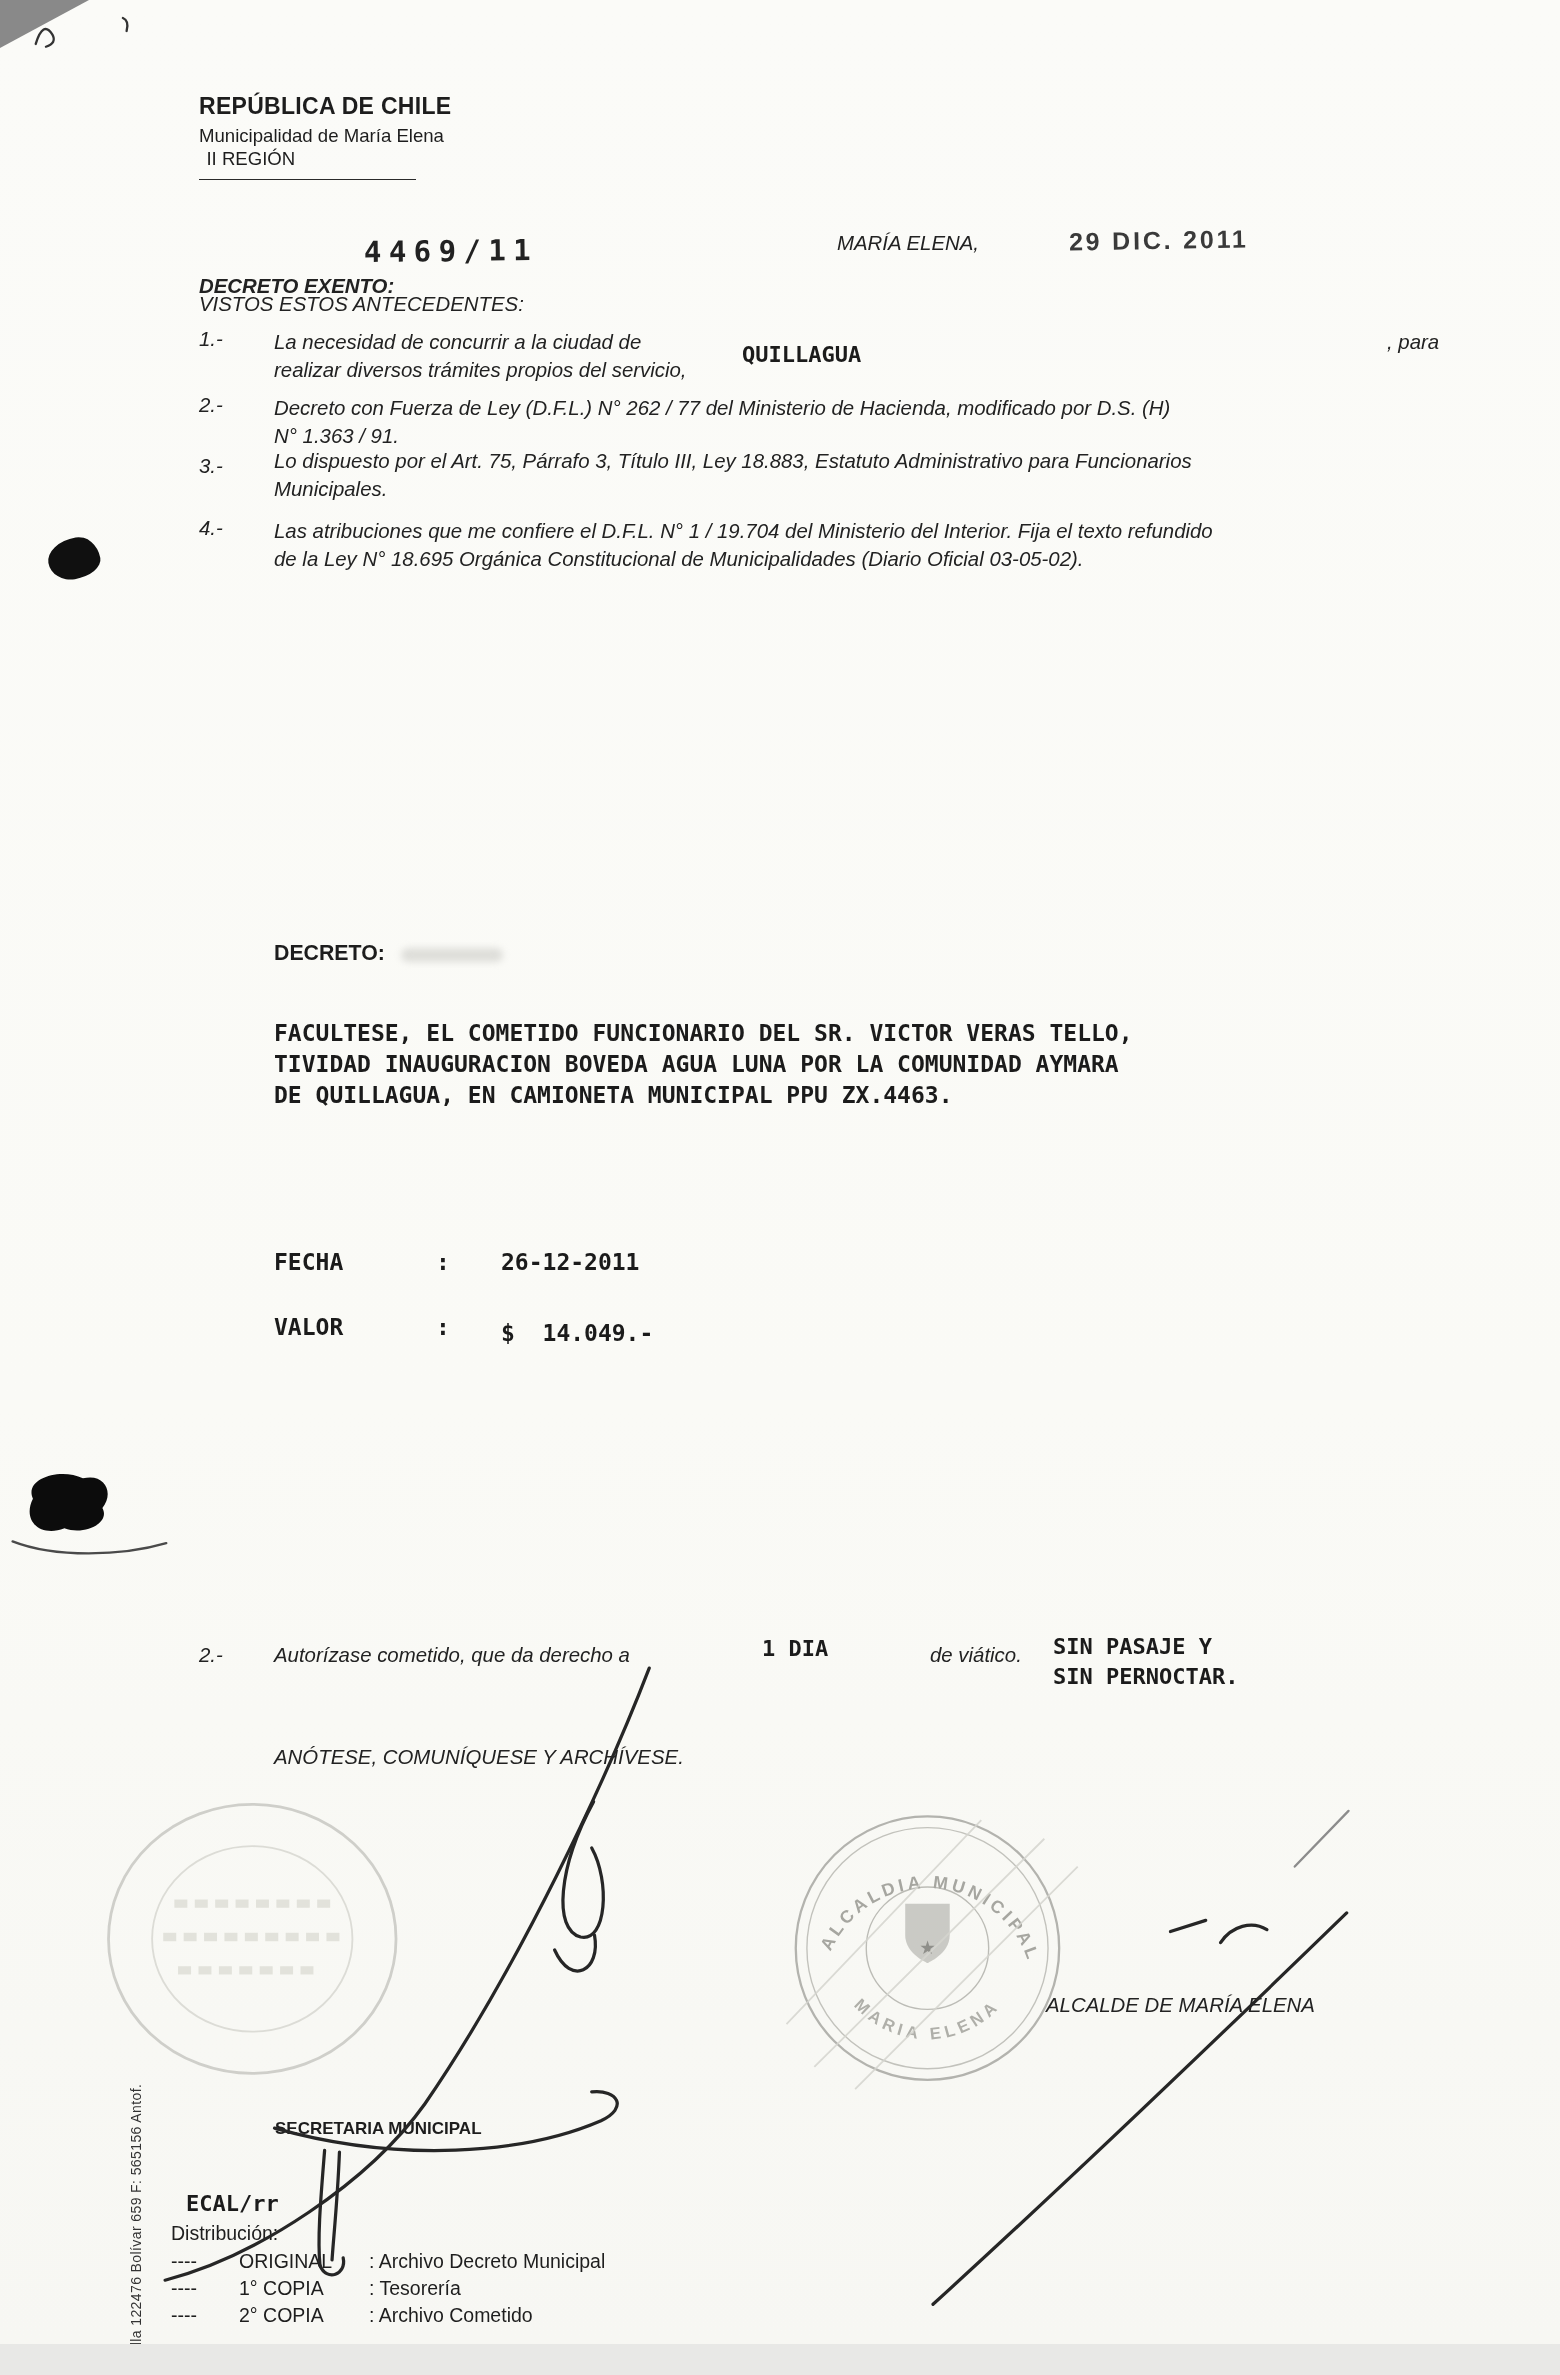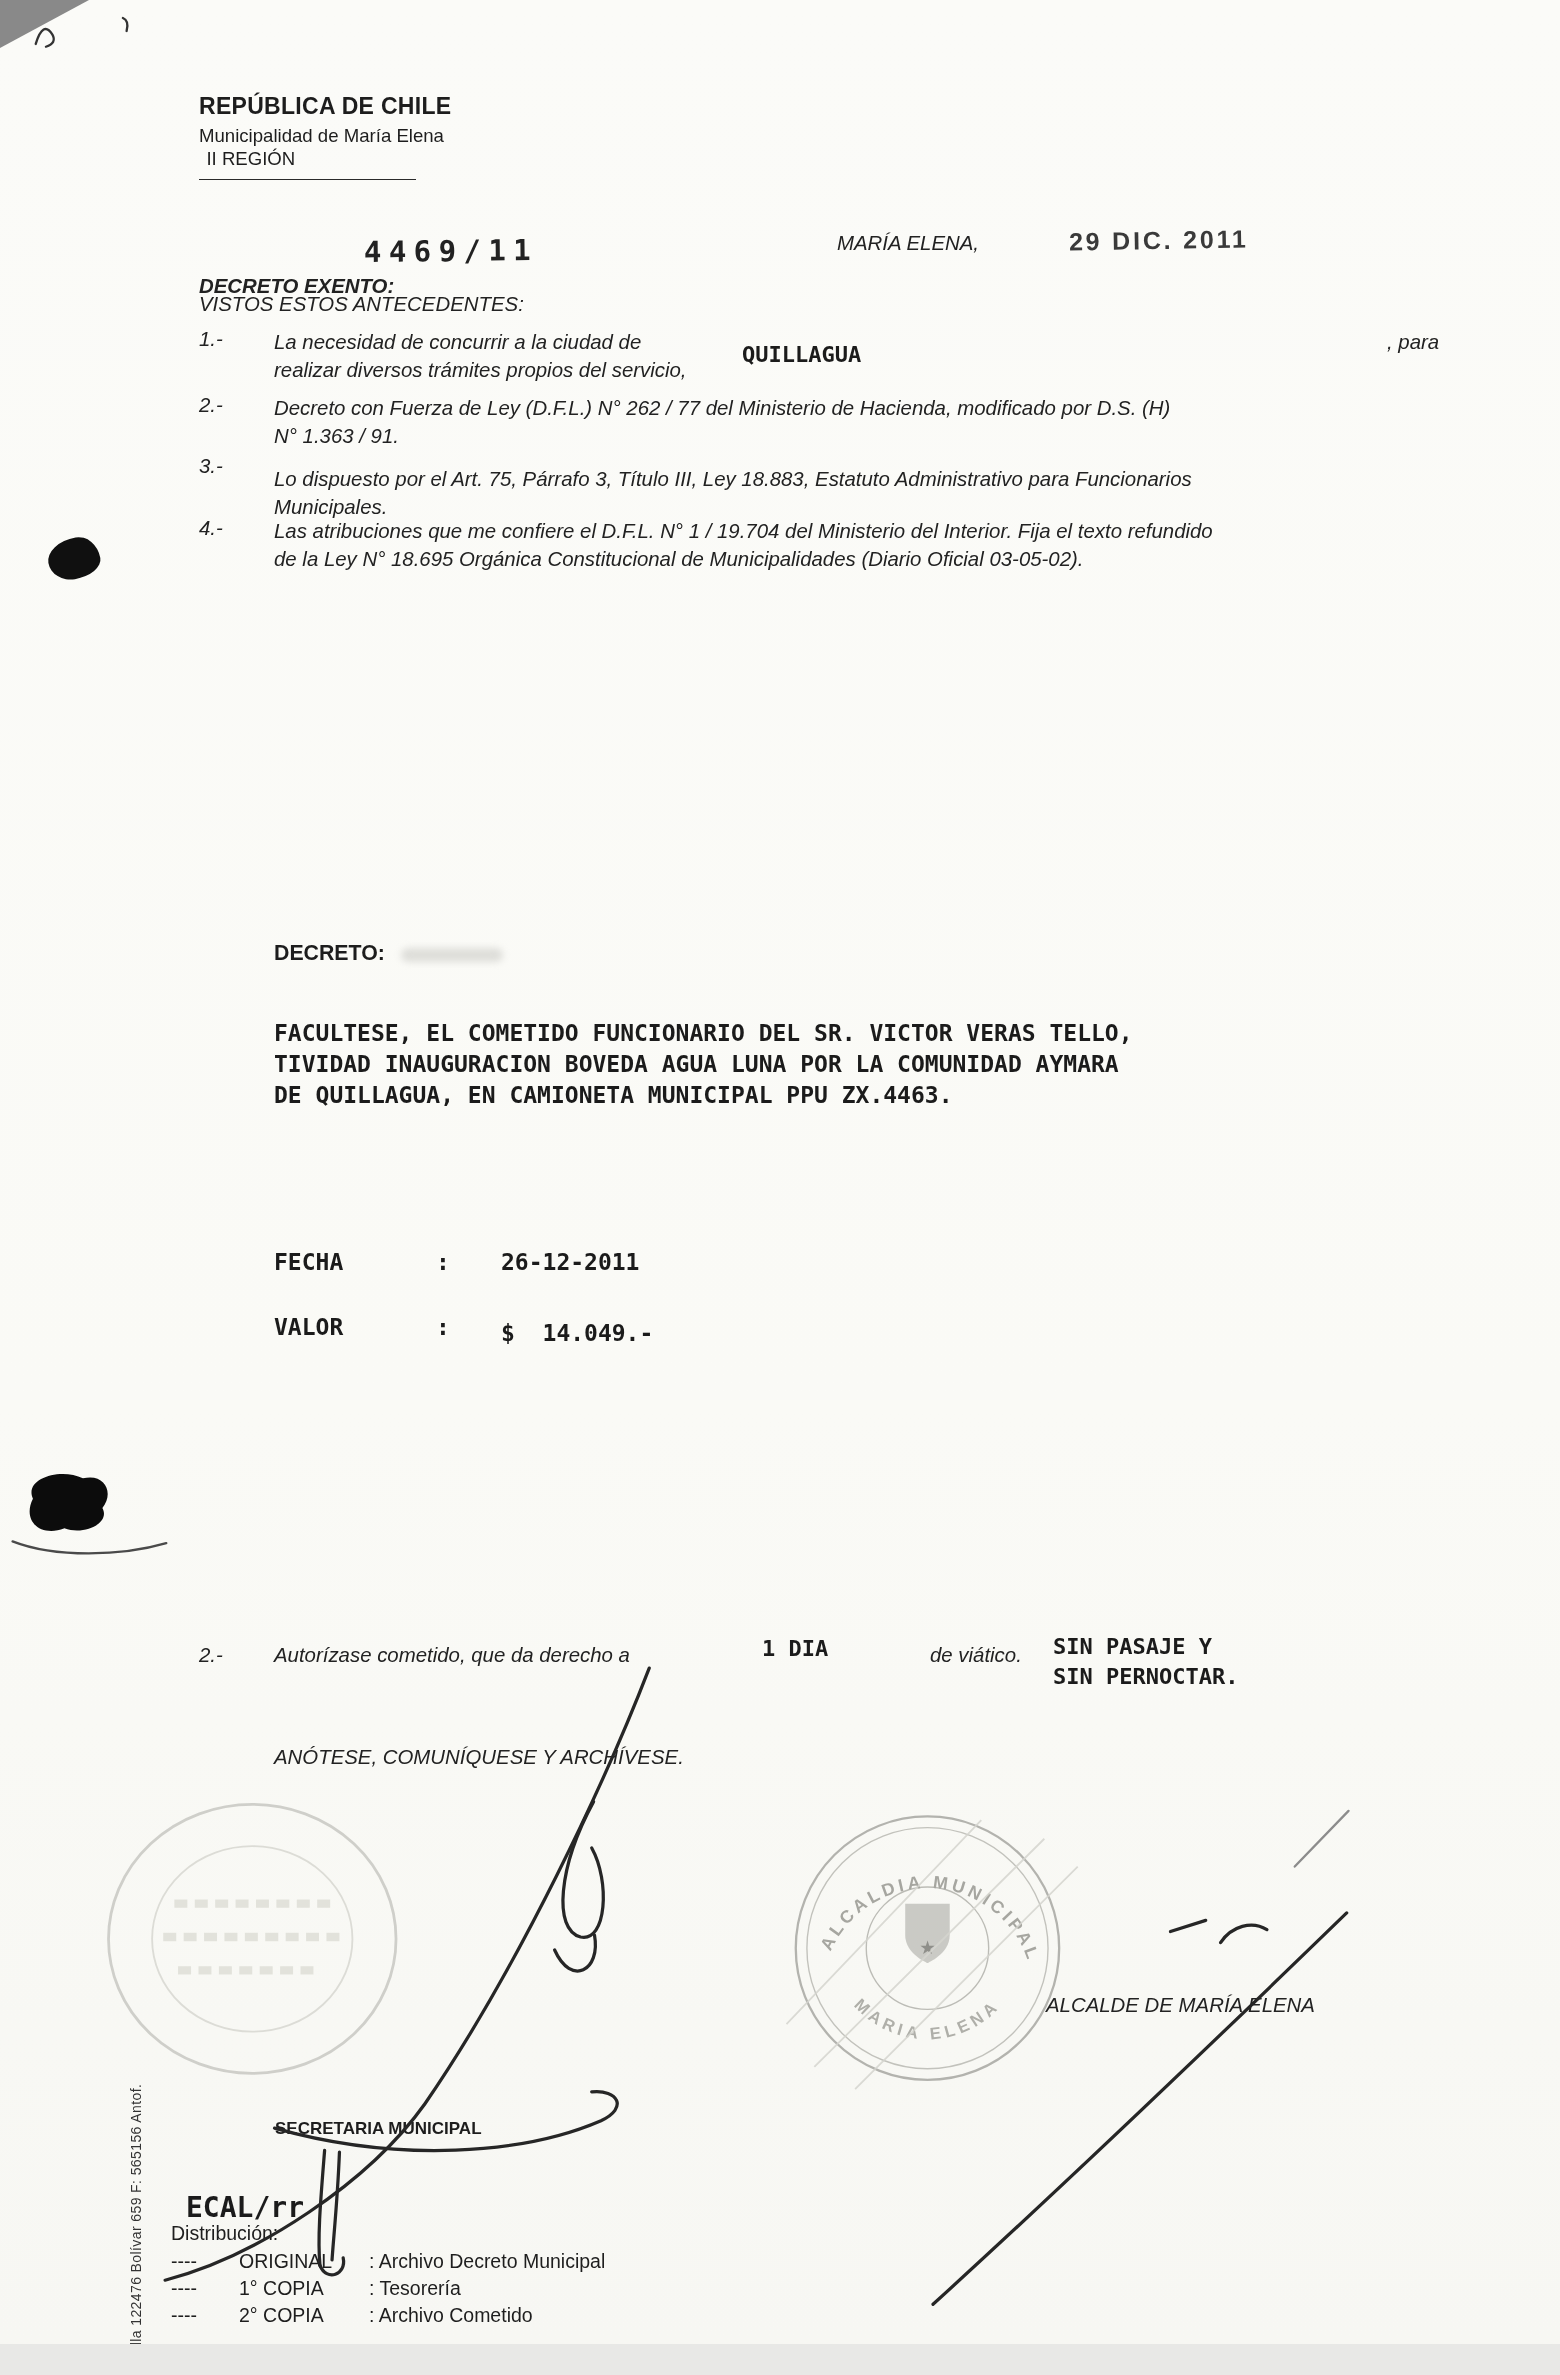--- a/index.html
+++ b/index.html
@@ -93,21 +93,21 @@
     <div class="body-txt">realizar diversos trámites propios del servicio,</div>
   </div>
 
   <span class="abs txt-layer body-txt item-num" style="top:394px;">2.-</span>
   <div class="abs txt-layer item-body" style="top:394px;">
     <div class="body-txt">Decreto con Fuerza de Ley (D.F.L.) N° 262 / 77 del Ministerio de Hacienda, modificado por D.S. (H)</div>
     <div class="body-txt">N° 1.363 / 91.</div>
   </div>
 
   <span class="abs txt-layer body-txt item-num" style="top:455px;">3.-</span>
-  <div class="abs txt-layer item-body" style="top:465px;">
+  <div class="abs txt-layer item-body" style="top:447px;">
     <div class="body-txt">Lo dispuesto por el Art. 75, Párrafo 3, Título III, Ley 18.883, Estatuto Administrativo para Funcionarios</div>
     <div class="body-txt">Municipales.</div>
   </div>
 
   <span class="abs txt-layer body-txt item-num" style="top:517px;">4.-</span>
   <div class="abs txt-layer item-body" style="top:517px;">
     <div class="body-txt">Las atribuciones que me confiere el D.F.L. N° 1 / 19.704 del Ministerio del Interior. Fija el texto refundido</div>
     <div class="body-txt">de la Ley N° 18.695 Orgánica Constitucional de Municipalidades (Diario Oficial 03-05-02).</div>
   </div>
 
@@ -186,21 +186,21 @@
 
     <g fill="none" stroke="#262626" stroke-width="3.5" stroke-linecap="round">
       <path d="M 1006 2484 C 1140 2362 1318 2192 1452 2062"></path>
       <path d="M 1316 2094 C 1328 2076 1350 2070 1366 2080"></path>
       <path d="M 1262 2082 L 1300 2070"></path>
     </g>
   </svg>
 
   <span class="abs txt-layer body-txt" style="left:1046px;top:1994px;">ALCALDE DE MARÍA ELENA</span>
   <span class="abs txt-layer b" style="left:275px;top:2091px;font-size:17px;">SECRETARIA MUNICIPAL</span>
-  <span class="abs txt-layer mono" style="left:186px;top:2191px;font-size:28px;">ECAL/rr</span>
+  <span class="abs txt-layer mono" style="left:186px;top:2191px;font-size:22px;">ECAL/rr</span>
 
   <span class="abs txt-layer dist-txt" style="left:171px;top:2222px;">Distribución:</span>
 
   <span class="abs txt-layer dist-txt" style="left:171px;top:2250px;">----</span>
   <span class="abs txt-layer dist-txt" style="left:239px;top:2250px;">ORIGINAL</span>
   <span class="abs txt-layer dist-txt" style="left:369px;top:2250px;">: Archivo Decreto Municipal</span>
 
   <span class="abs txt-layer dist-txt" style="left:171px;top:2277px;">----</span>
   <span class="abs txt-layer dist-txt" style="left:239px;top:2277px;">1° COPIA</span>
   <span class="abs txt-layer dist-txt" style="left:369px;top:2277px;">: Tesorería</span>

